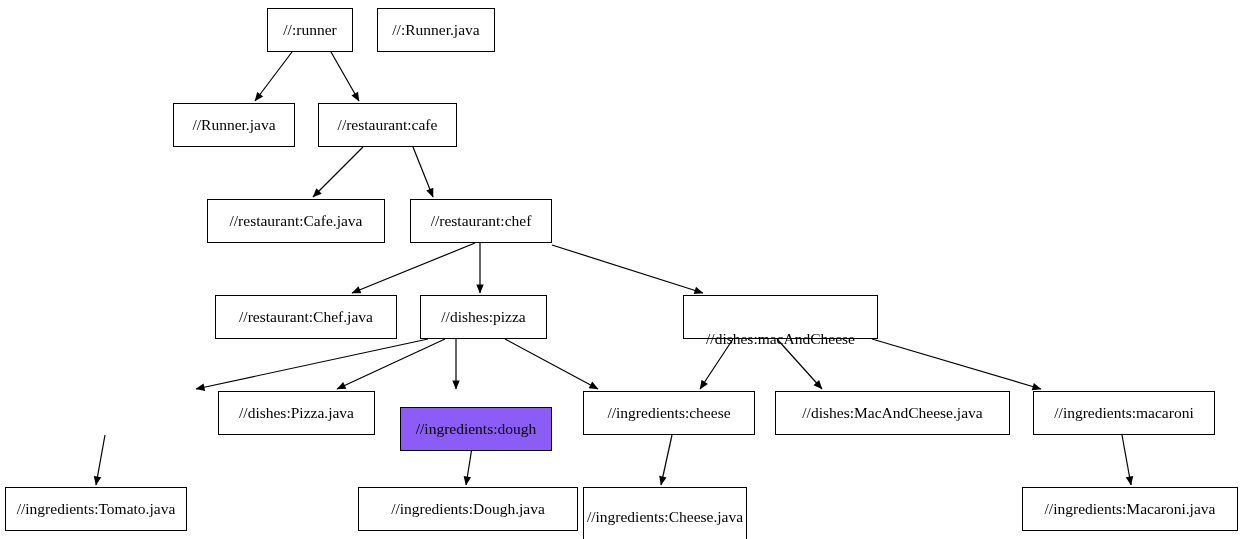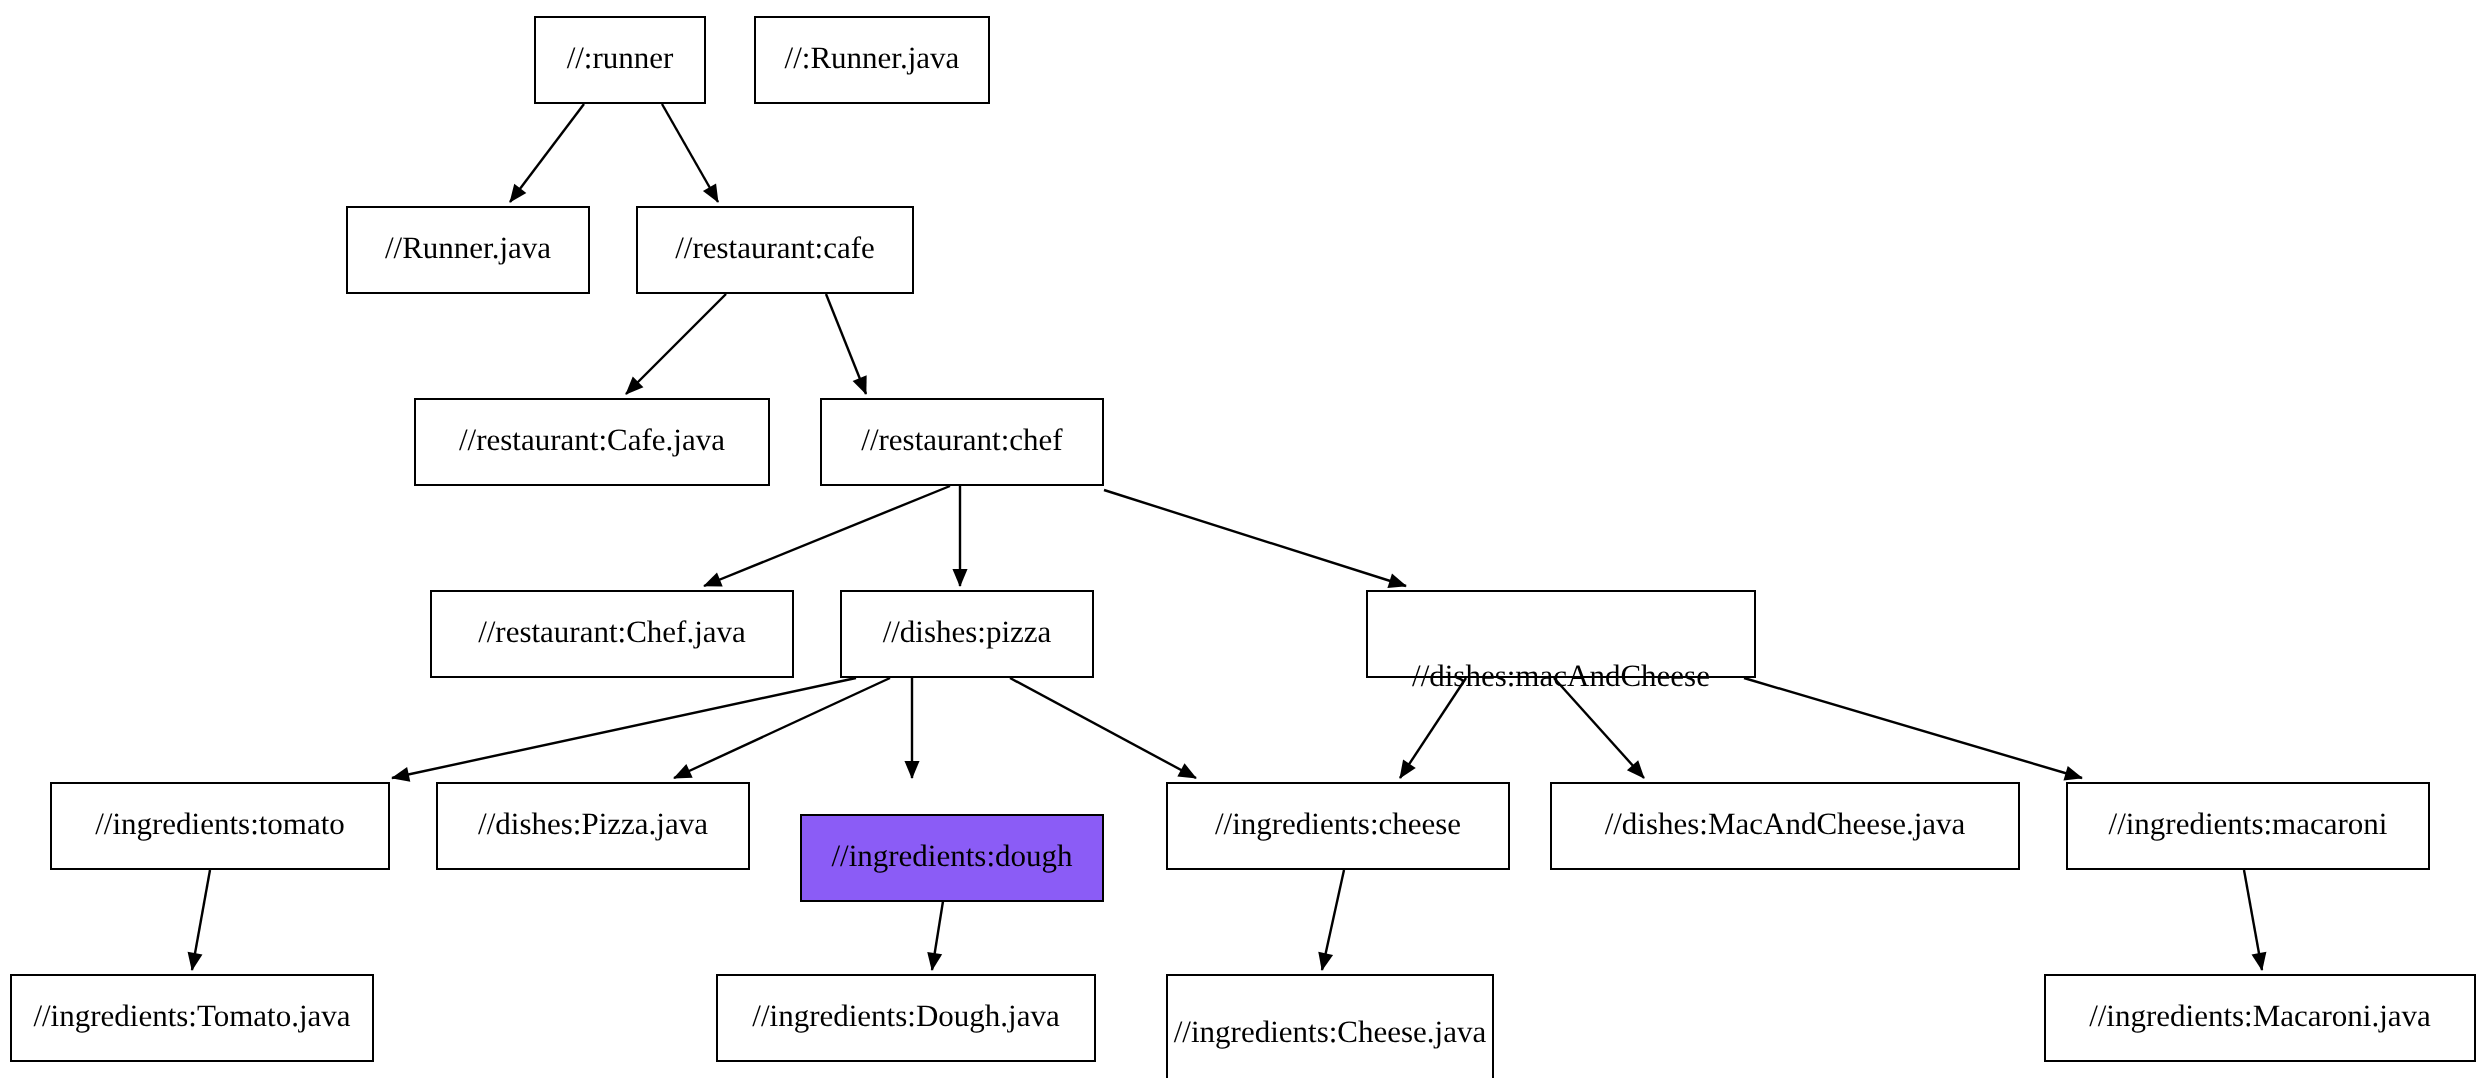--- a/index.html
+++ b/index.html
@@ -94,42 +94,39 @@
     </div>
     <div class="node" style="left: 215px; top: 295px; width: 182px; height: 44px; background: rgb(255, 255, 255); border-color: rgb(0, 0, 0);">
       <span style="color: rgb(0, 0, 0);">//restaurant:Chef.java</span>
     </div>
     <div class="node" style="left: 420px; top: 295px; width: 127px; height: 44px; background: rgb(255, 255, 255); border-color: rgb(0, 0, 0);">
       <span style="color: rgb(0, 0, 0);">//dishes:pizza</span>
     </div>
     <div class="node" style="left: 683px; top: 295px; width: 195px; height: 44px; background: rgb(255, 255, 255); border-color: rgb(0, 0, 0);">
       <span style="color: rgb(0, 0, 0); margin-top: 44px;">//dishes:macAndCheese</span>
     </div>
-    <div class="node" style="left: 25px; top: 391px; width: 170px; height: 44px; background: rgb(255, 255, 255); border-color: rgb(0, 0, 0);">
-      <span style="color: rgb(0, 0, 0);">//ingredients:tomato</span>
-    </div>
     <div class="node" style="left: 218px; top: 391px; width: 157px; height: 44px; background: rgb(255, 255, 255); border-color: rgb(0, 0, 0);">
       <span style="color: rgb(0, 0, 0);">//dishes:Pizza.java</span>
     </div>
     <div class="node" style="left: 400px; top: 407px; width: 152px; height: 44px; background: #8b5cf6; border-color: rgb(0, 0, 0);">
       <span style="color: rgb(0, 0, 0);">//ingredients:dough</span>
     </div>
     <div class="node" style="left: 583px; top: 391px; width: 172px; height: 44px; background: rgb(255, 255, 255); border-color: rgb(0, 0, 0);">
       <span style="color: rgb(0, 0, 0);">//ingredients:cheese</span>
     </div>
     <div class="node" style="left: 775px; top: 391px; width: 235px; height: 44px; background: rgb(255, 255, 255); border-color: rgb(0, 0, 0);">
       <span style="color: rgb(0, 0, 0);">//dishes:MacAndCheese.java</span>
     </div>
     <div class="node" style="left: 1033px; top: 391px; width: 182px; height: 44px; background: rgb(255, 255, 255); border-color: rgb(0, 0, 0);">
       <span style="color: rgb(0, 0, 0);">//ingredients:macaroni</span>
     </div>
     <div class="node" style="left: 5px; top: 487px; width: 182px; height: 44px; background: rgb(255, 255, 255); border-color: rgb(0, 0, 0);">
       <span style="color: rgb(0, 0, 0);">//ingredients:Tomato.java</span>
     </div>
-    <div class="node" style="left: 358px; top: 487px; width: 190px; height: 44px; background: rgb(255, 255, 255); border-color: rgb(0, 0, 0);">
+    <div class="node" style="left: 358px; top: 487px; width: 220px; height: 44px; background: rgb(255, 255, 255); border-color: rgb(0, 0, 0);">
       <span style="color: rgb(0, 0, 0);">//ingredients:Dough.java</span>
     </div>
     <div class="node" style="left: 583px; top: 487px; width: 164px; height: 60px; background: rgb(255, 255, 255); border-color: rgb(0, 0, 0);">
       <span style="color: rgb(0, 0, 0);">//ingredients:Cheese.java</span>
     </div>
     <div class="node" style="left: 1022px; top: 487px; width: 216px; height: 44px; background: rgb(255, 255, 255); border-color: rgb(0, 0, 0);">
       <span style="color: rgb(0, 0, 0); text-align: center;">//ingredients:Macaroni.java</span>
     </div>
   </div>
 

